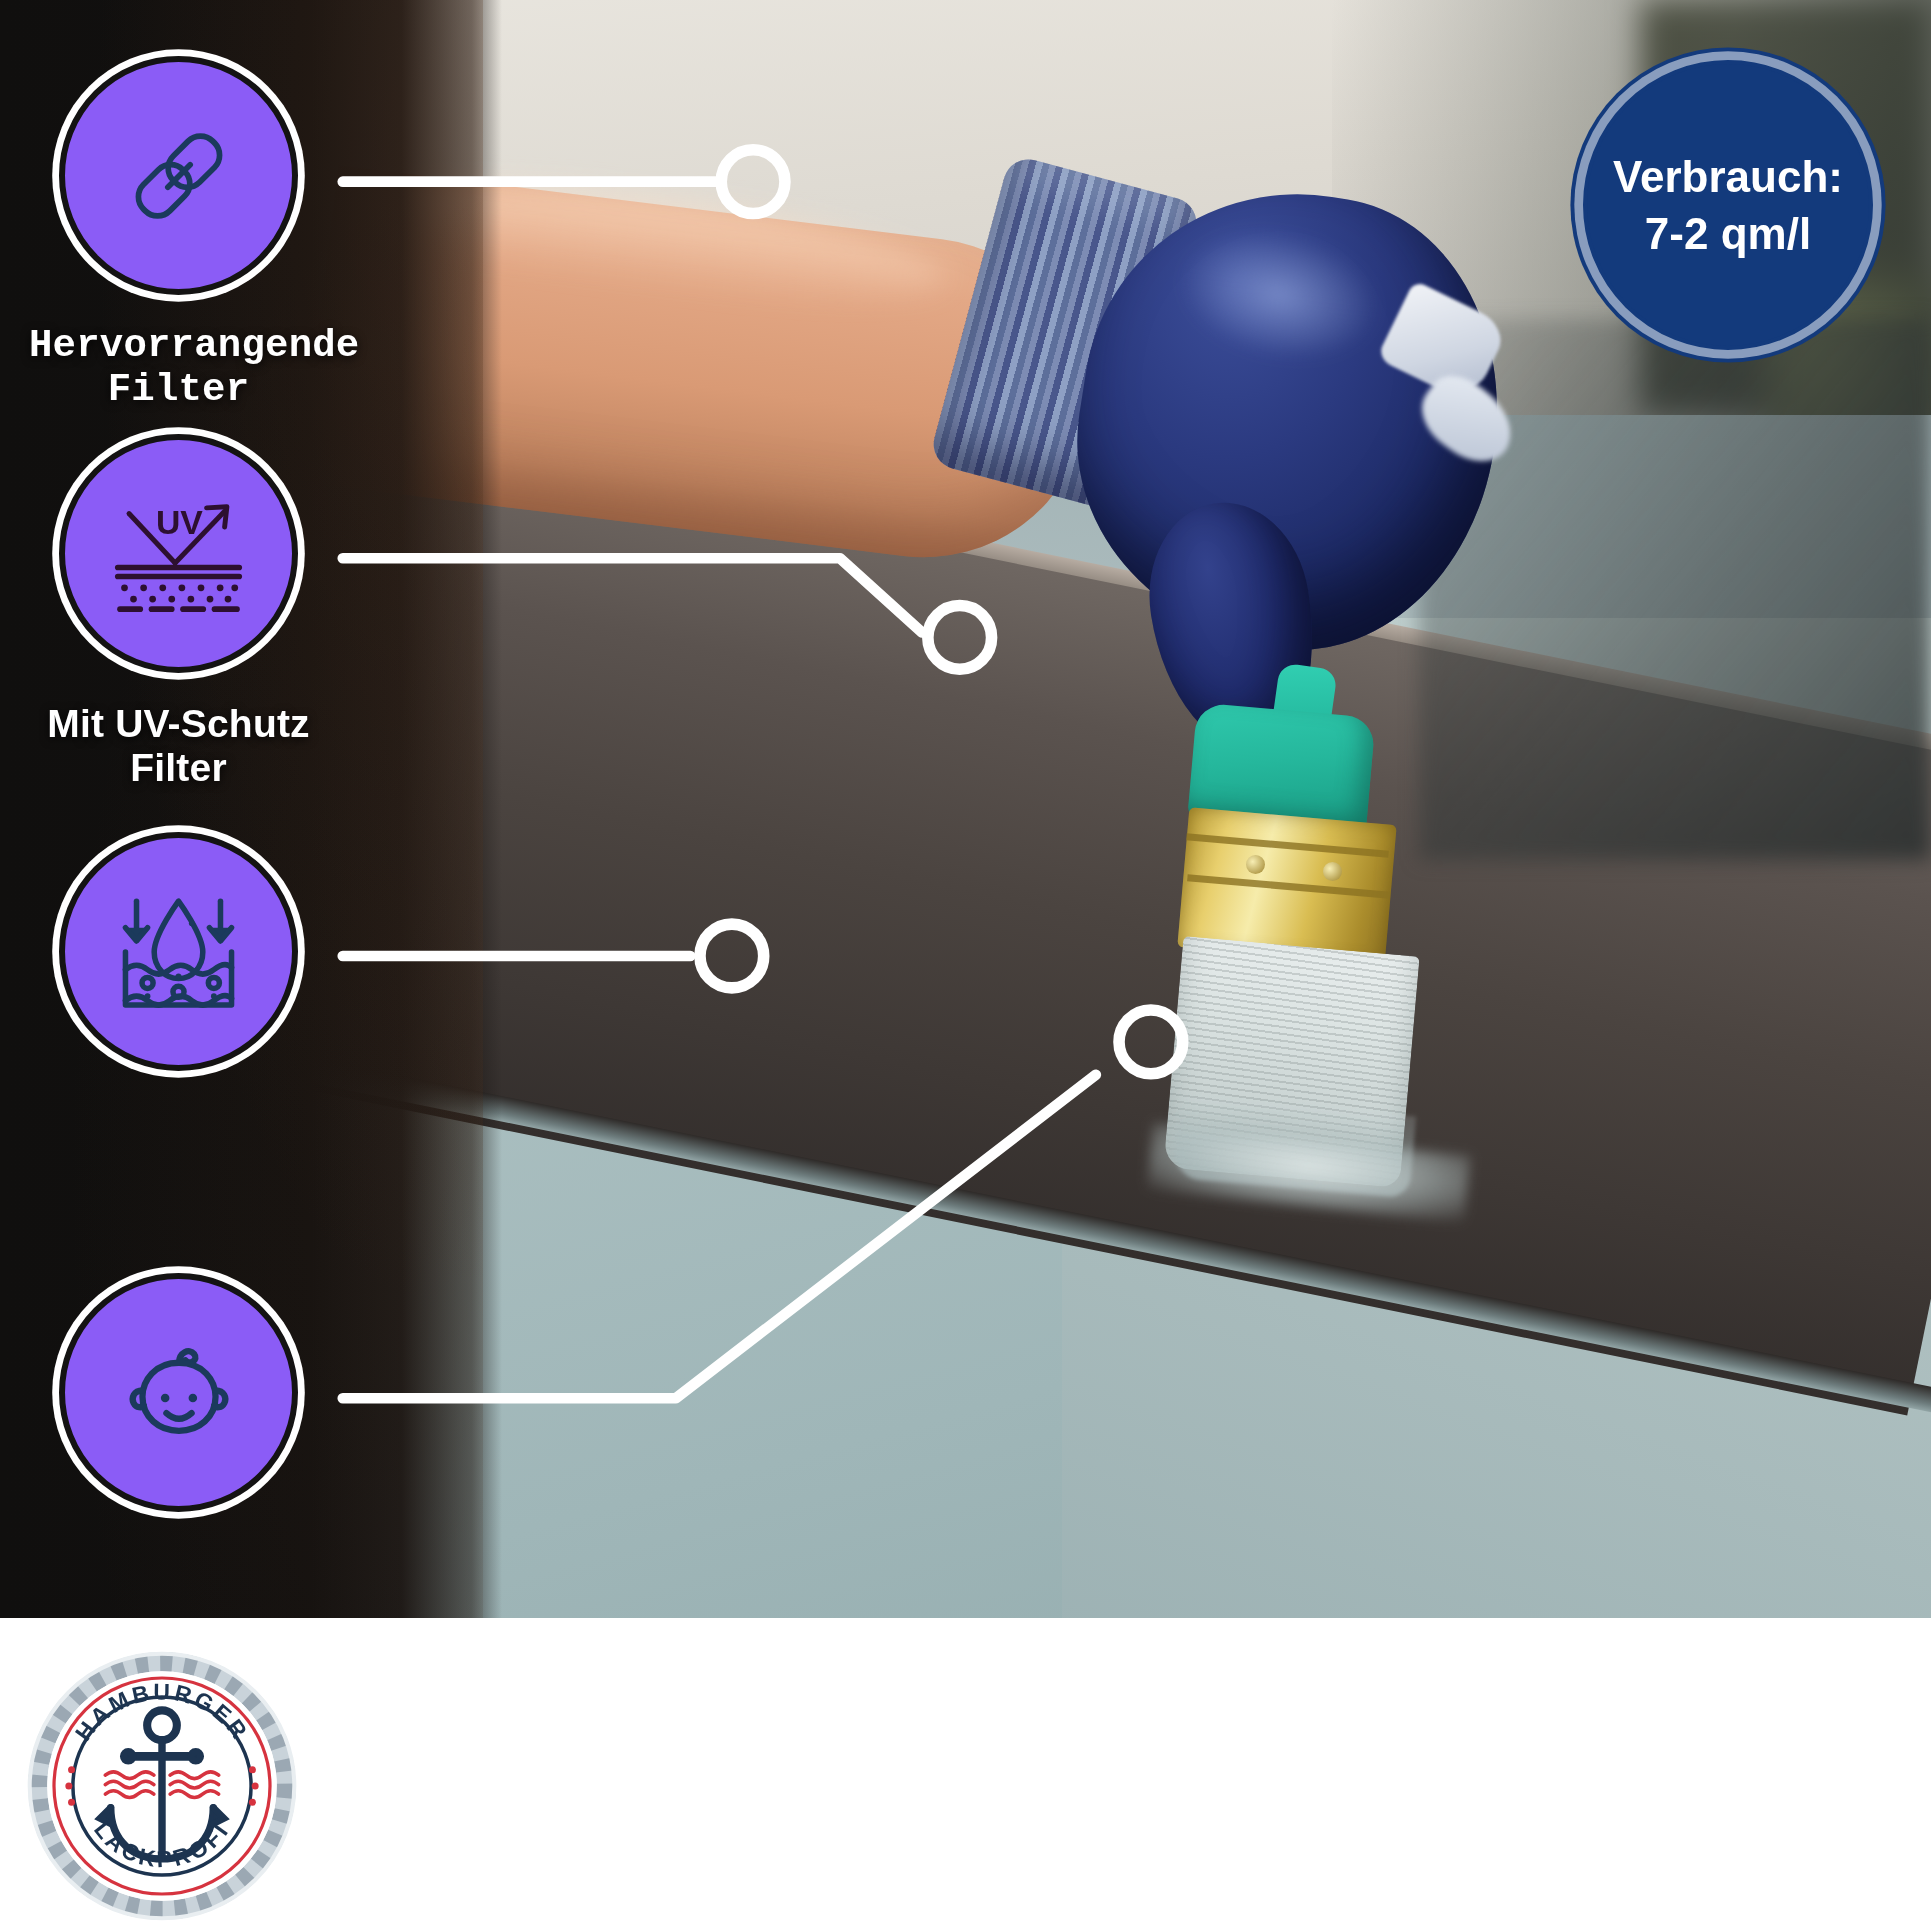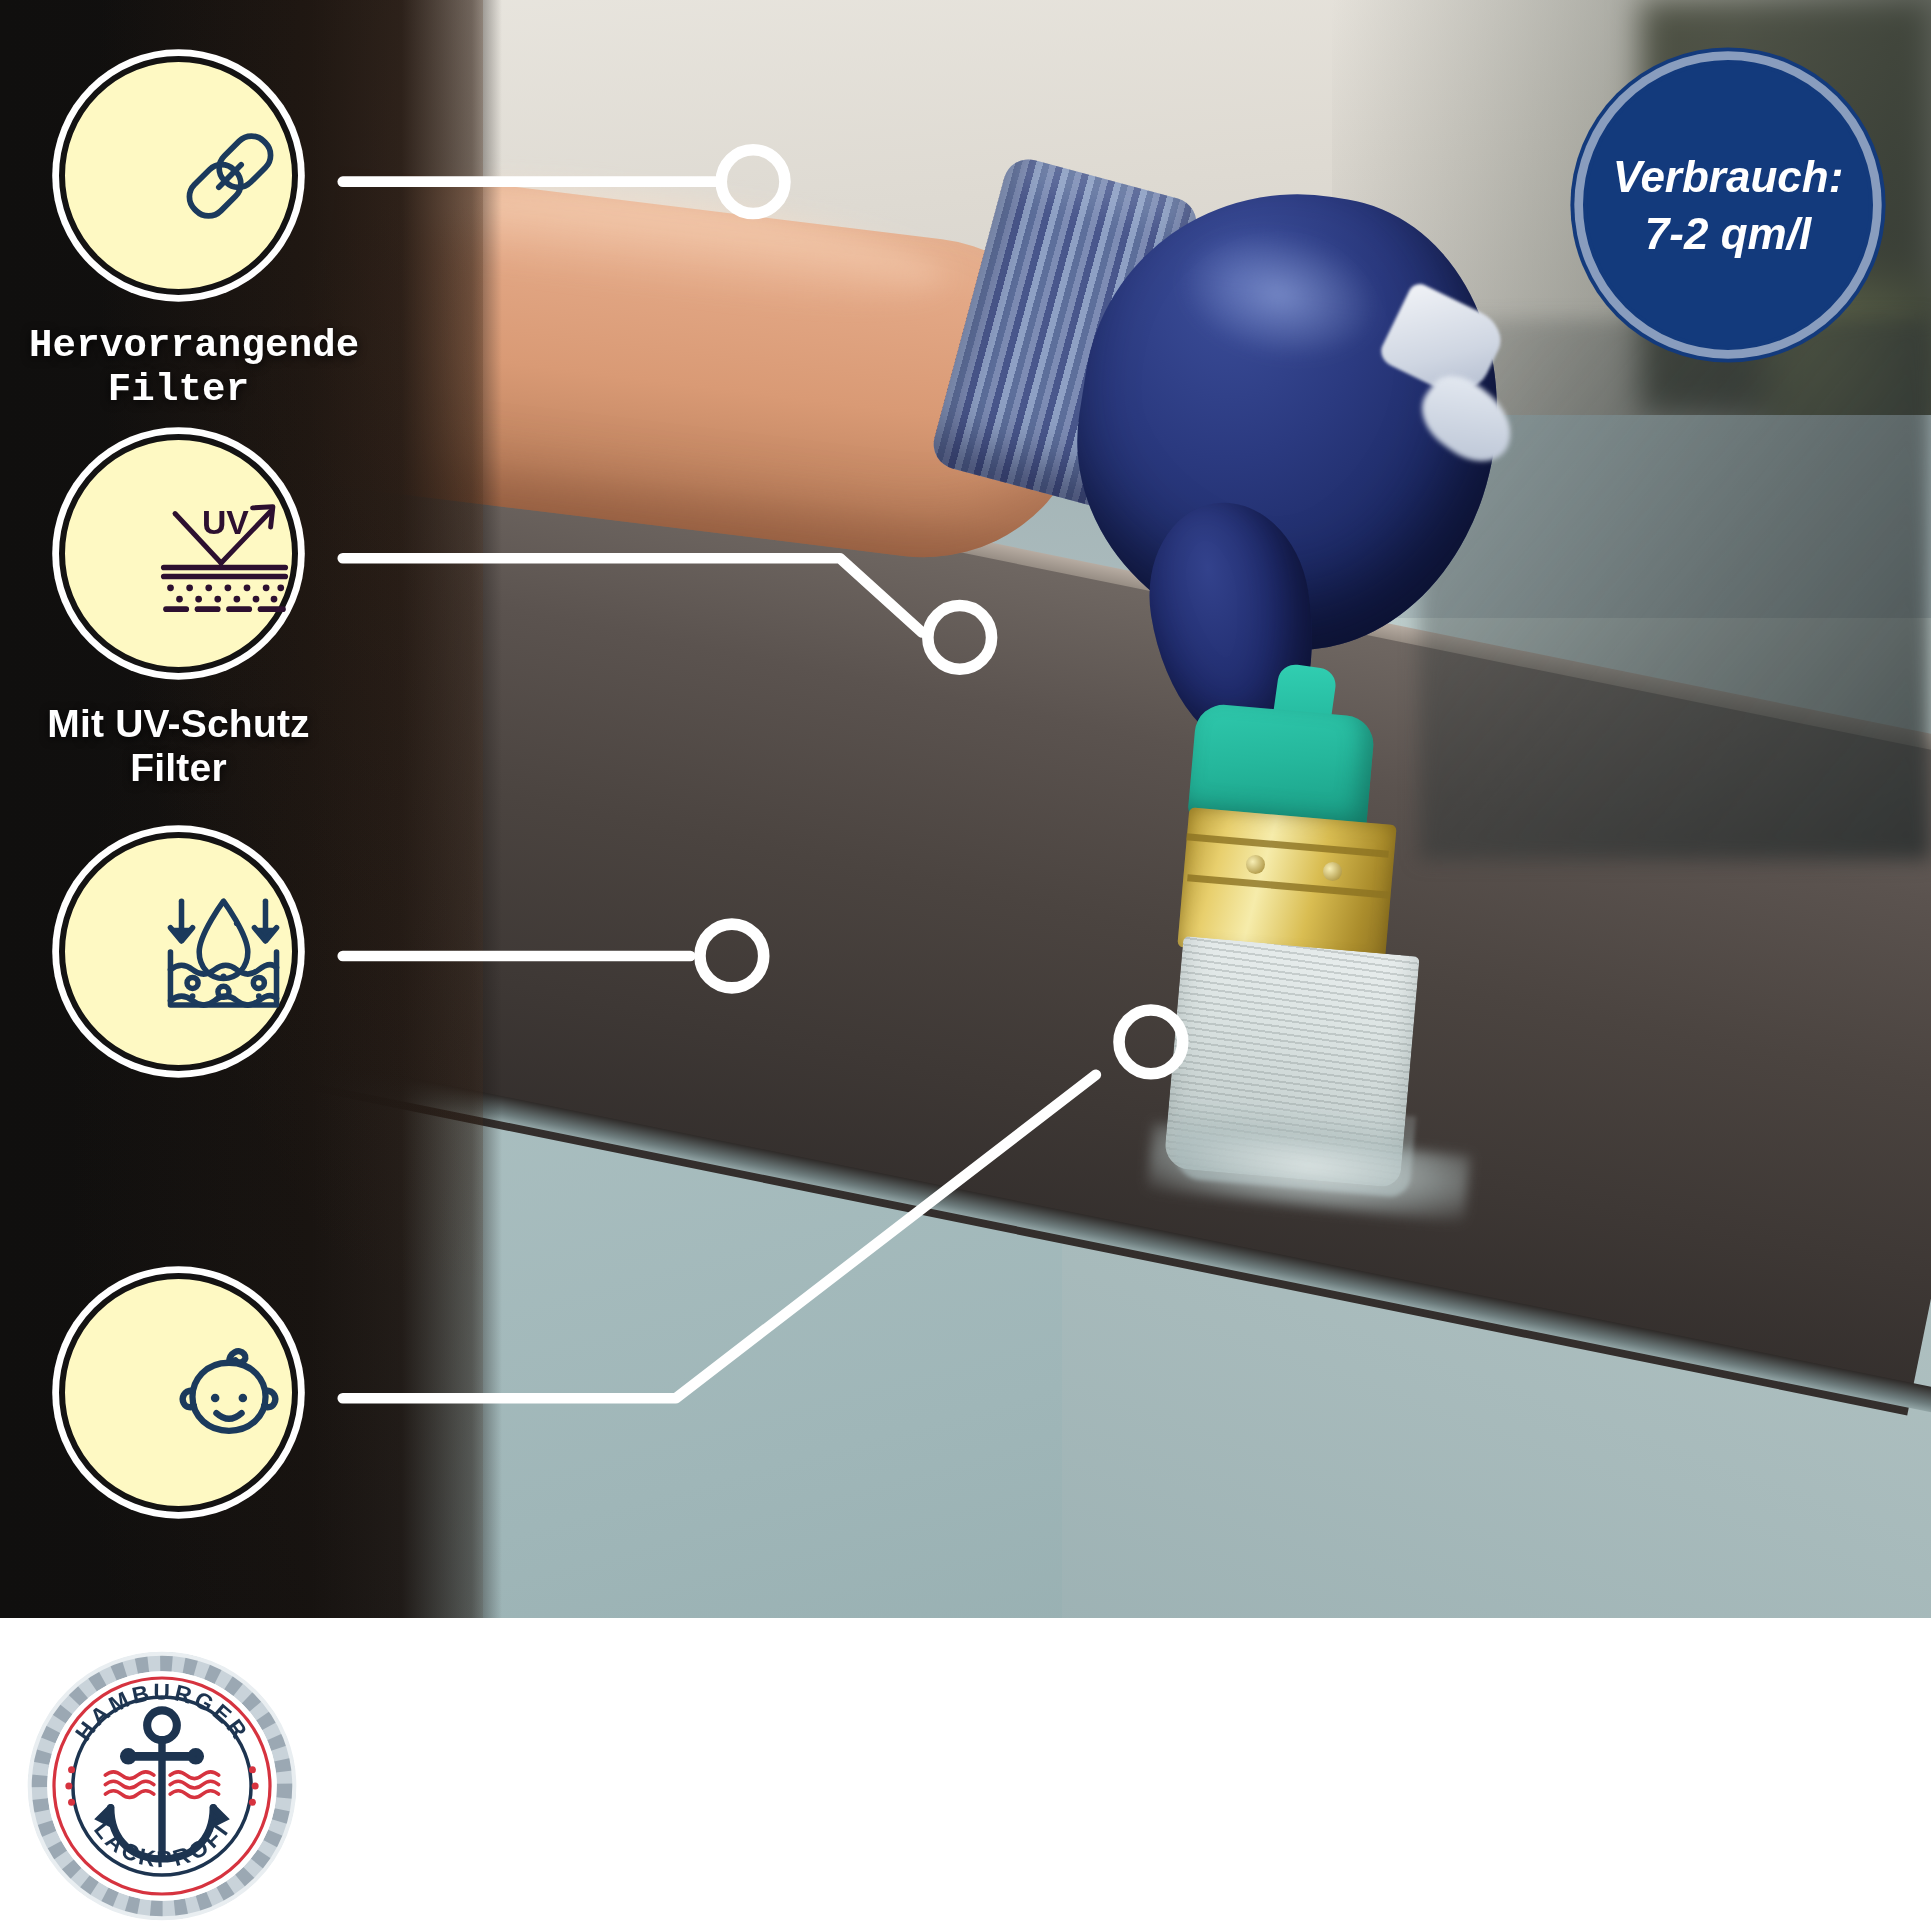--- a/index.html
+++ b/index.html
@@ -239,24 +239,24 @@
   .feature {
     position: absolute;
     width: 299px;
     text-align: center;
   }
   .fcircle {
     position: relative;
     width: 239px; height: 239px;
     margin: 0 auto;
     border-radius: 50%;
-    background: #fef9c3;
+    background: #8b5cf6;
     border: 6.8px solid #141313;
     box-shadow: 0 0 0 6.8px #ffffff;
-    display: flex; align-items: center; justify-content: flex-end;
+    display: flex; align-items: center; justify-content: center;
   }
   .fcircle svg { display: block; }
   .flabel {
     margin-top: 29px;
     color: #ffffff;
     font-weight: bold;
     font-size: 39px;
     line-height: 1.14;
     letter-spacing: 0.2px;
     text-shadow: 0 1.9px 9.7px rgba(0,0,0,.85);
@@ -462,21 +462,21 @@
           <circle cx="39" cy="54" r="3.4" fill="#1b3a5c" stroke="none"></circle>
           <circle cx="61" cy="54" r="3.4" fill="#1b3a5c" stroke="none"></circle>
 
           <path d="M40 66 Q50 75 60 66"></path>
         </svg>
       </span>
     </div>
   </div>
 
   <div class="badge-circle" id="badge-consumption" style="left:1583px; top:60px; width:290px; height:290px;">
-    <div class="btext" style="font-size:44px;font-style:italic;">
+    <div class="btext" style="font-size:44px;">
       <div>Verbrauch:</div>
       <div>7-2 qm/l</div>
     </div>
   </div>
 
 
   <div class="white-strip"></div>
 
   <div class="bottom-bar">
 

